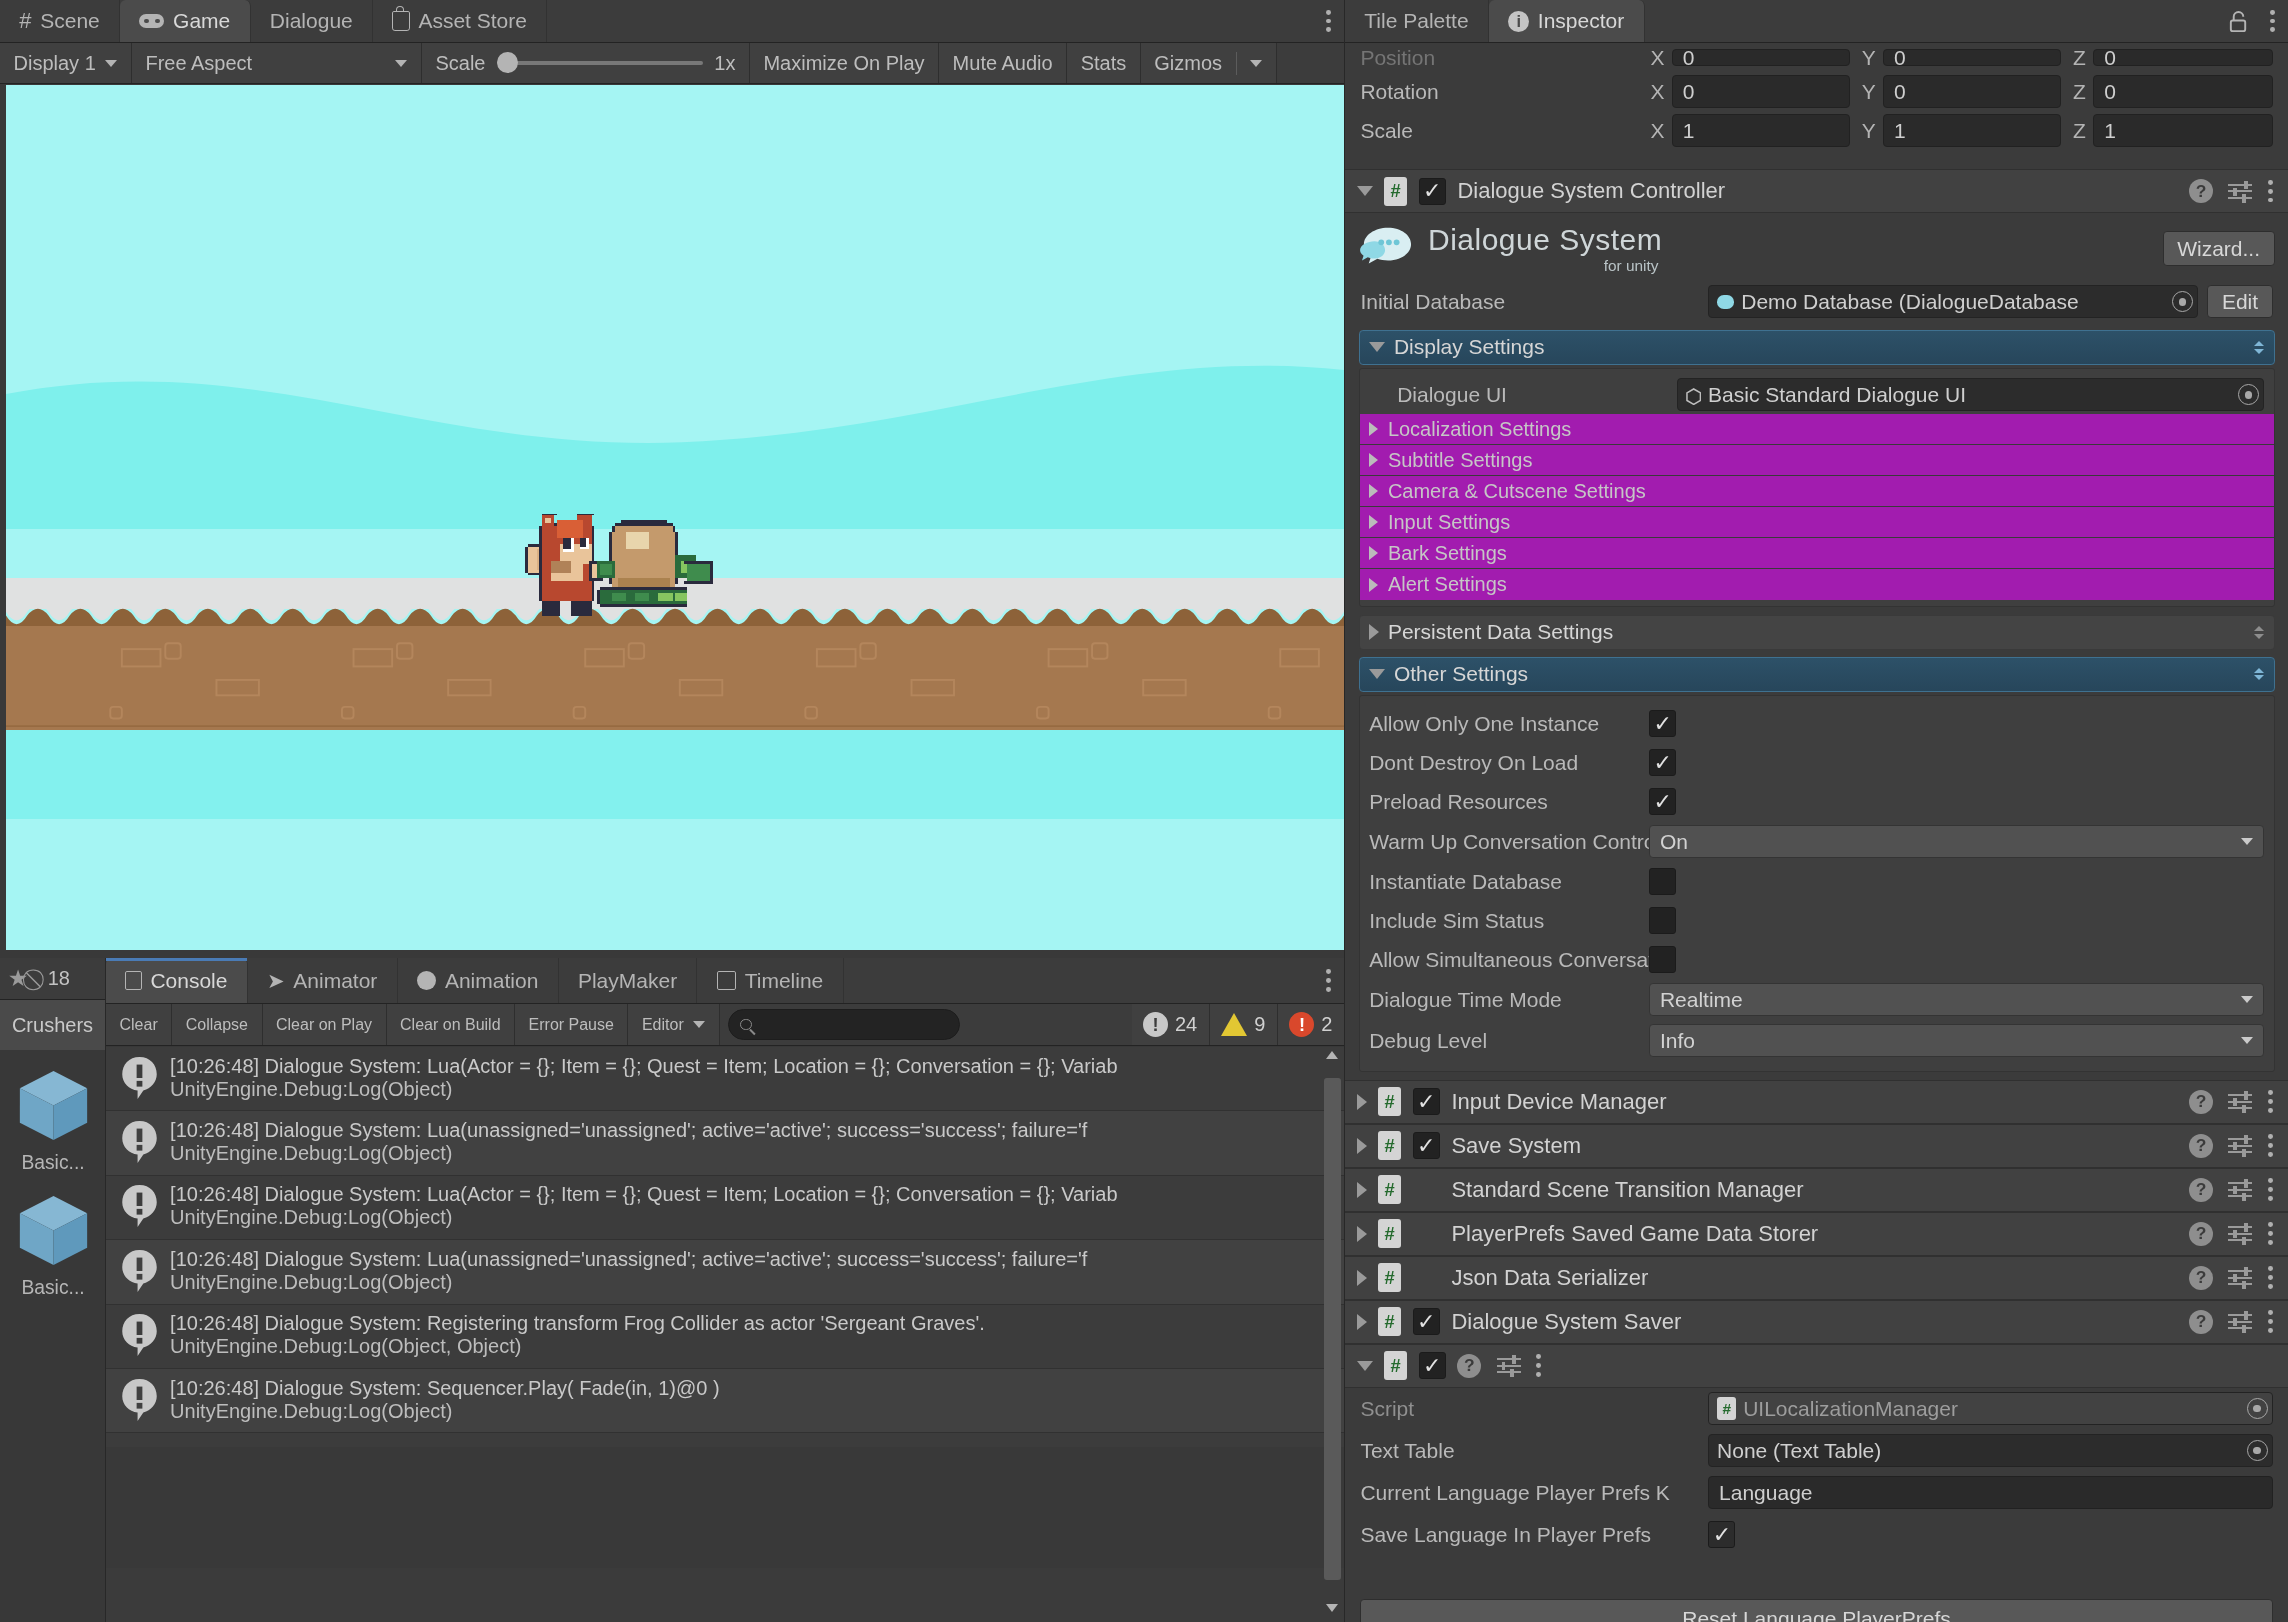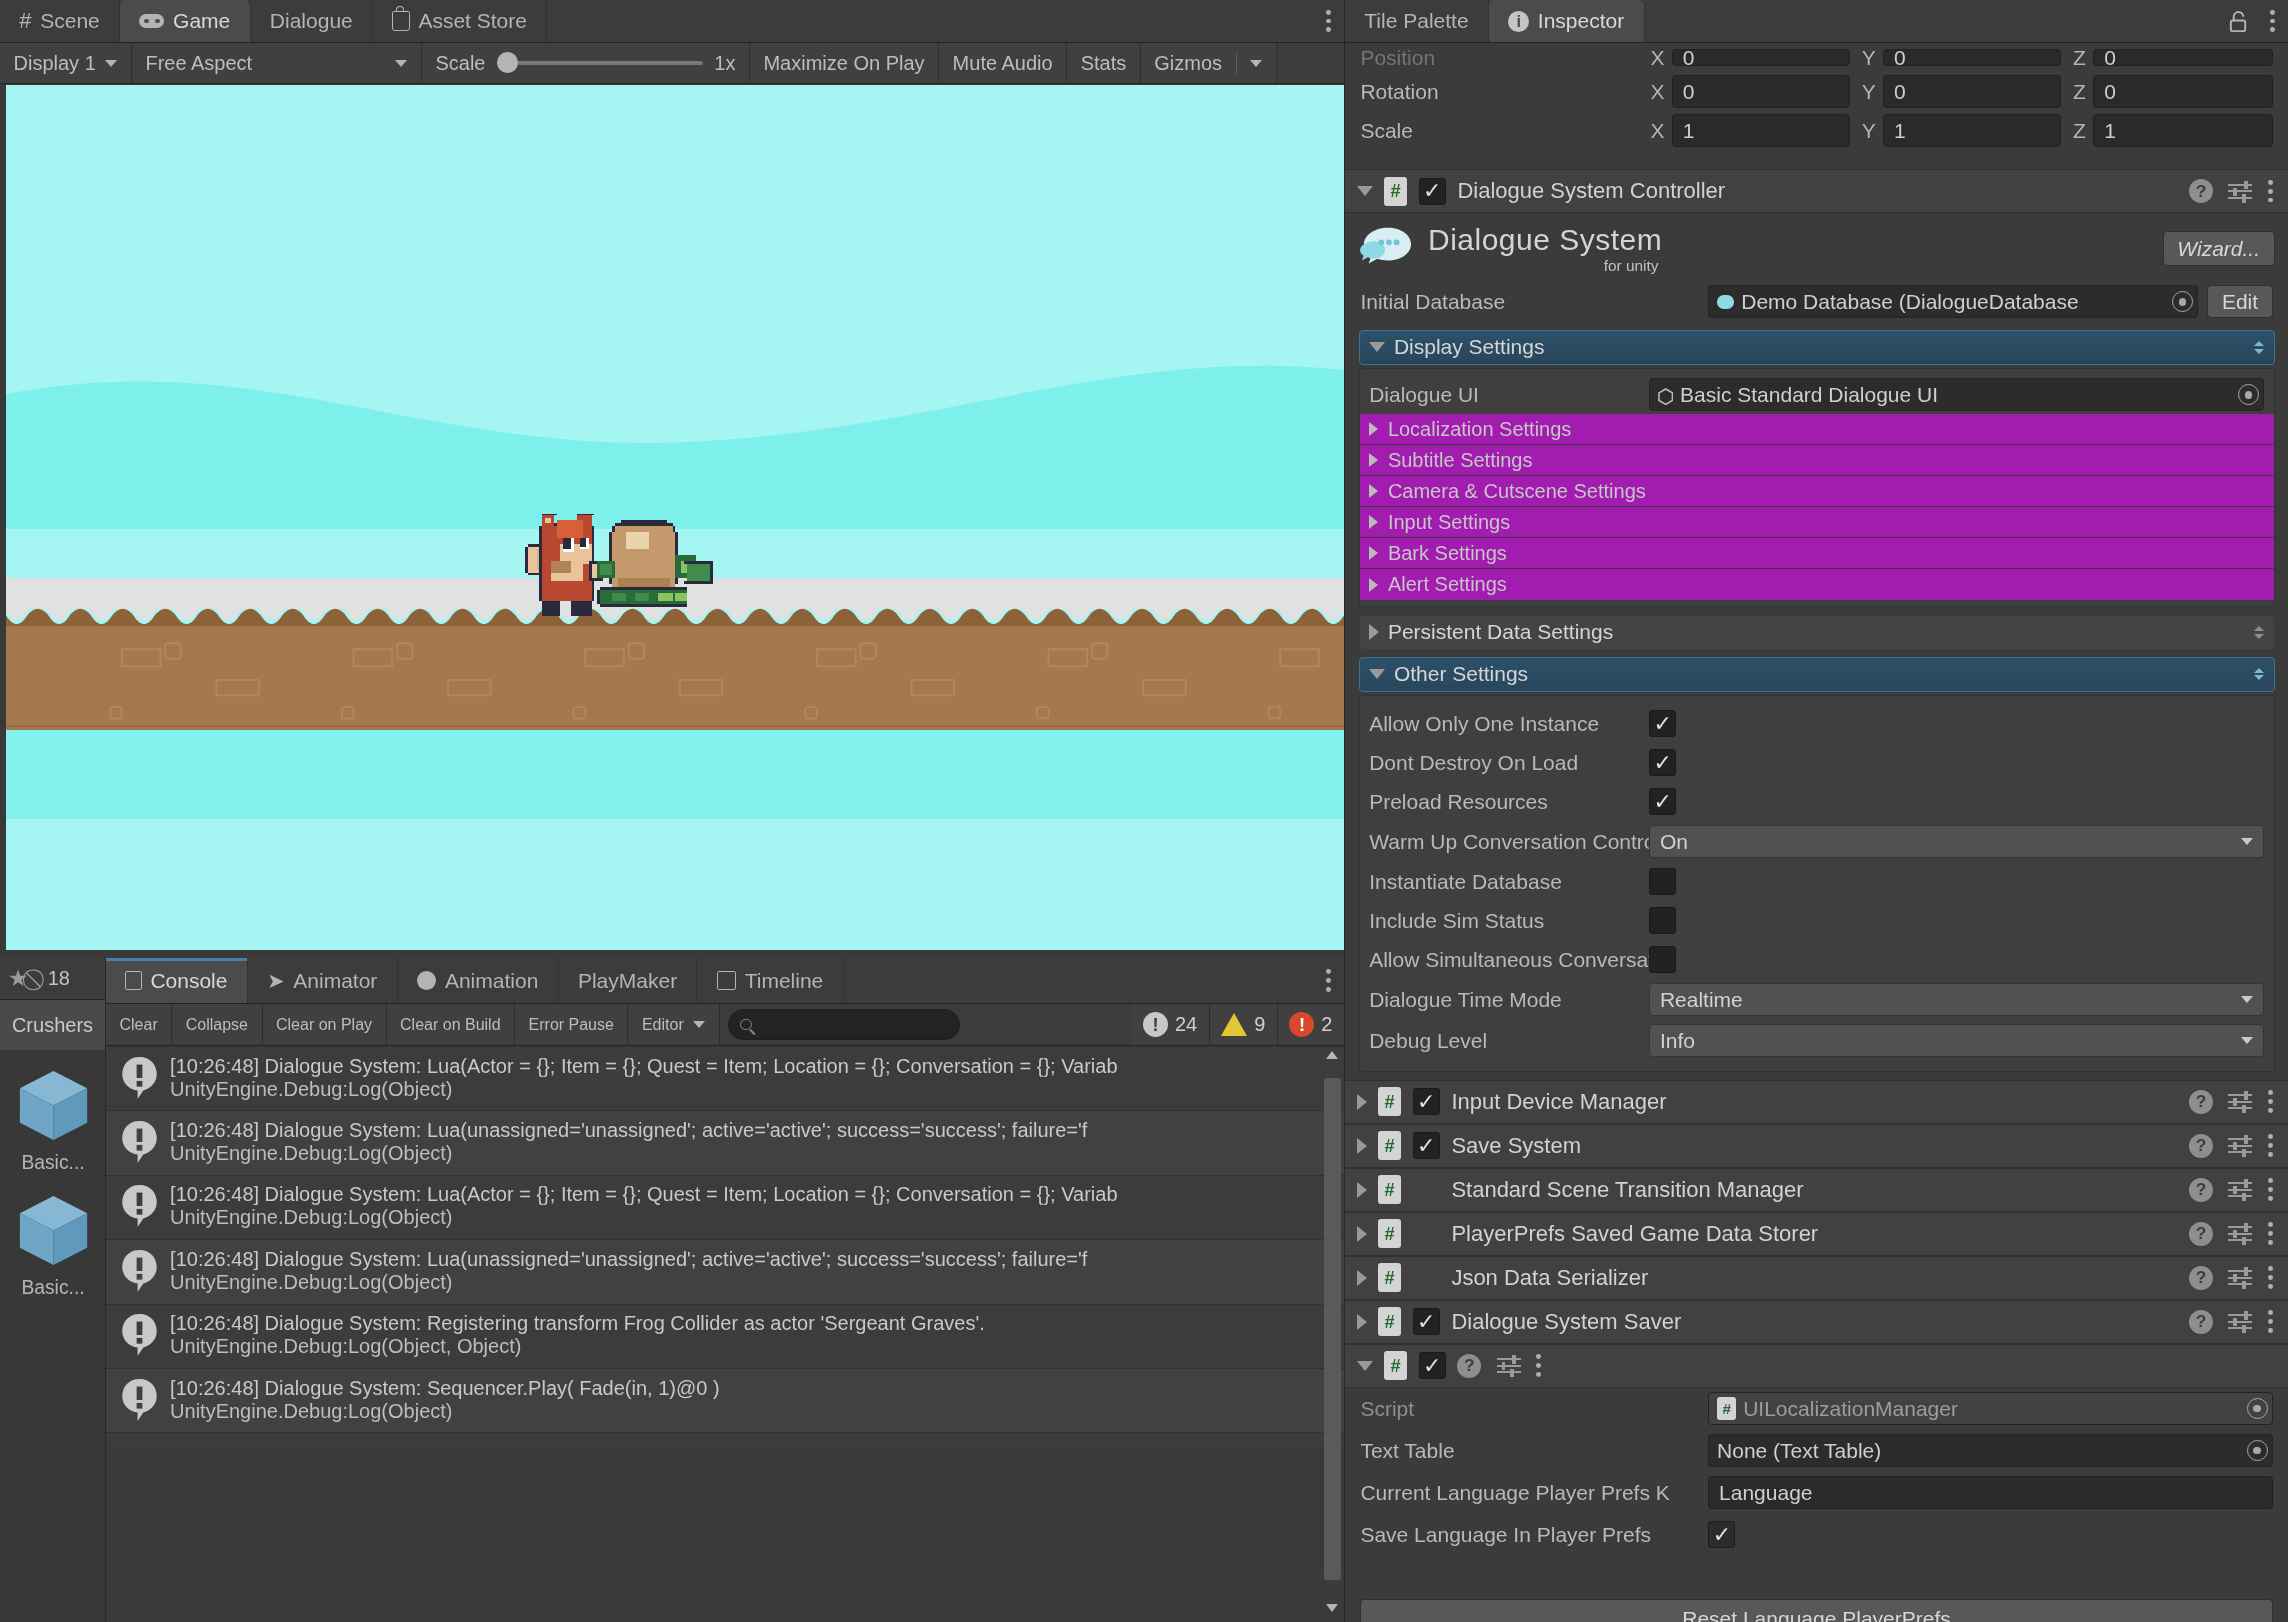--- a/index.html
+++ b/index.html
@@ -614,21 +614,21 @@
           <path d="M30,4 C44,4 54,12 54,21 C54,30 44,38 30,38 C26,38 22,37.4 19,36.2 L10,41 L12.4,33.8 C8,30.6 5,26 5,21 C5,12 16,4 30,4 Z" fill="#d9eef2"></path>
           <path d="M16,18 C22,18 27,22 27,27 C27,32 22,36 16,36 C13,36 11,35.6 9,34.6 L3,38 L4.6,33 C2,31 1,29 1,27 C1,22 9,18 16,18 Z" fill="#8fd8e5"></path>
           <circle cx="23" cy="19" r="3" fill="#6fc6d6"></circle>
             <circle cx="31" cy="19" r="3" fill="#6fc6d6"></circle>
             <circle cx="39" cy="19" r="3" fill="#6fc6d6"></circle>
         </svg>
         <div style="display:flex;flex-direction:column;">
           <span style="font-size:30px;color:#cfd6d8;letter-spacing:0.5px;">Dialogue System</span>
           <span style="font-size:15.4px;color:#b9c3c6;align-self:flex-end;margin-right:3.9px;">for unity</span>
         </div>
-        <div style="margin-left:auto;font-style:italic;">
+        <div style="margin-left:auto;">
           <div class="btn">Wizard...</div>
         </div>
       </div>
 
       <div class="row" style="height:42px;">
         <div class="rowlabel" style="width:348px;">Initial Database</div>
         <div class="objfield">
           <span style="display:inline-block;width:17.4px;height:14.5px;border-radius:6.8px;background:#8fd8e5;flex:0 0 auto;"></span>
           <span class="nm">Demo Database (DialogueDatabase</span>
           <span class="targetDot">
@@ -641,21 +641,21 @@
       <div class="sectionbar">
         <span class="foldArrow"></span>
         <span class="t">Display Settings</span>
         <span class="spin">
             <i style="border-bottom:5.8px solid #7fb6d6;"></i>
             <i style="border-top:5.8px solid #7fb6d6;"></i>
           </span>
       </div>
       <div class="sectionbody">
         <div class="row" style="height:39px;padding:0 9.7px;">
-          <div class="rowlabel" style="width:280px;">Dialogue UI</div>
+          <div class="rowlabel" style="width:280px;margin-left:28px;">Dialogue UI</div>
           <div class="objfield">
             <span style="display:inline-block;width:15.4px;height:17.4px;flex:0 0 auto;">
               <svg width="15.4" height="17.4" viewBox="0 0 16 18">
                   <path d="M8,1 L15,5 L15,13 L8,17 L1,13 L1,5 Z" fill="none" stroke="#bdbdbd" stroke-width="1.6"></path>
                 </svg>
             </span>
             <span class="nm">Basic Standard Dialogue UI</span>
             <span class="targetDot">
                 <i></i>
               </span>

